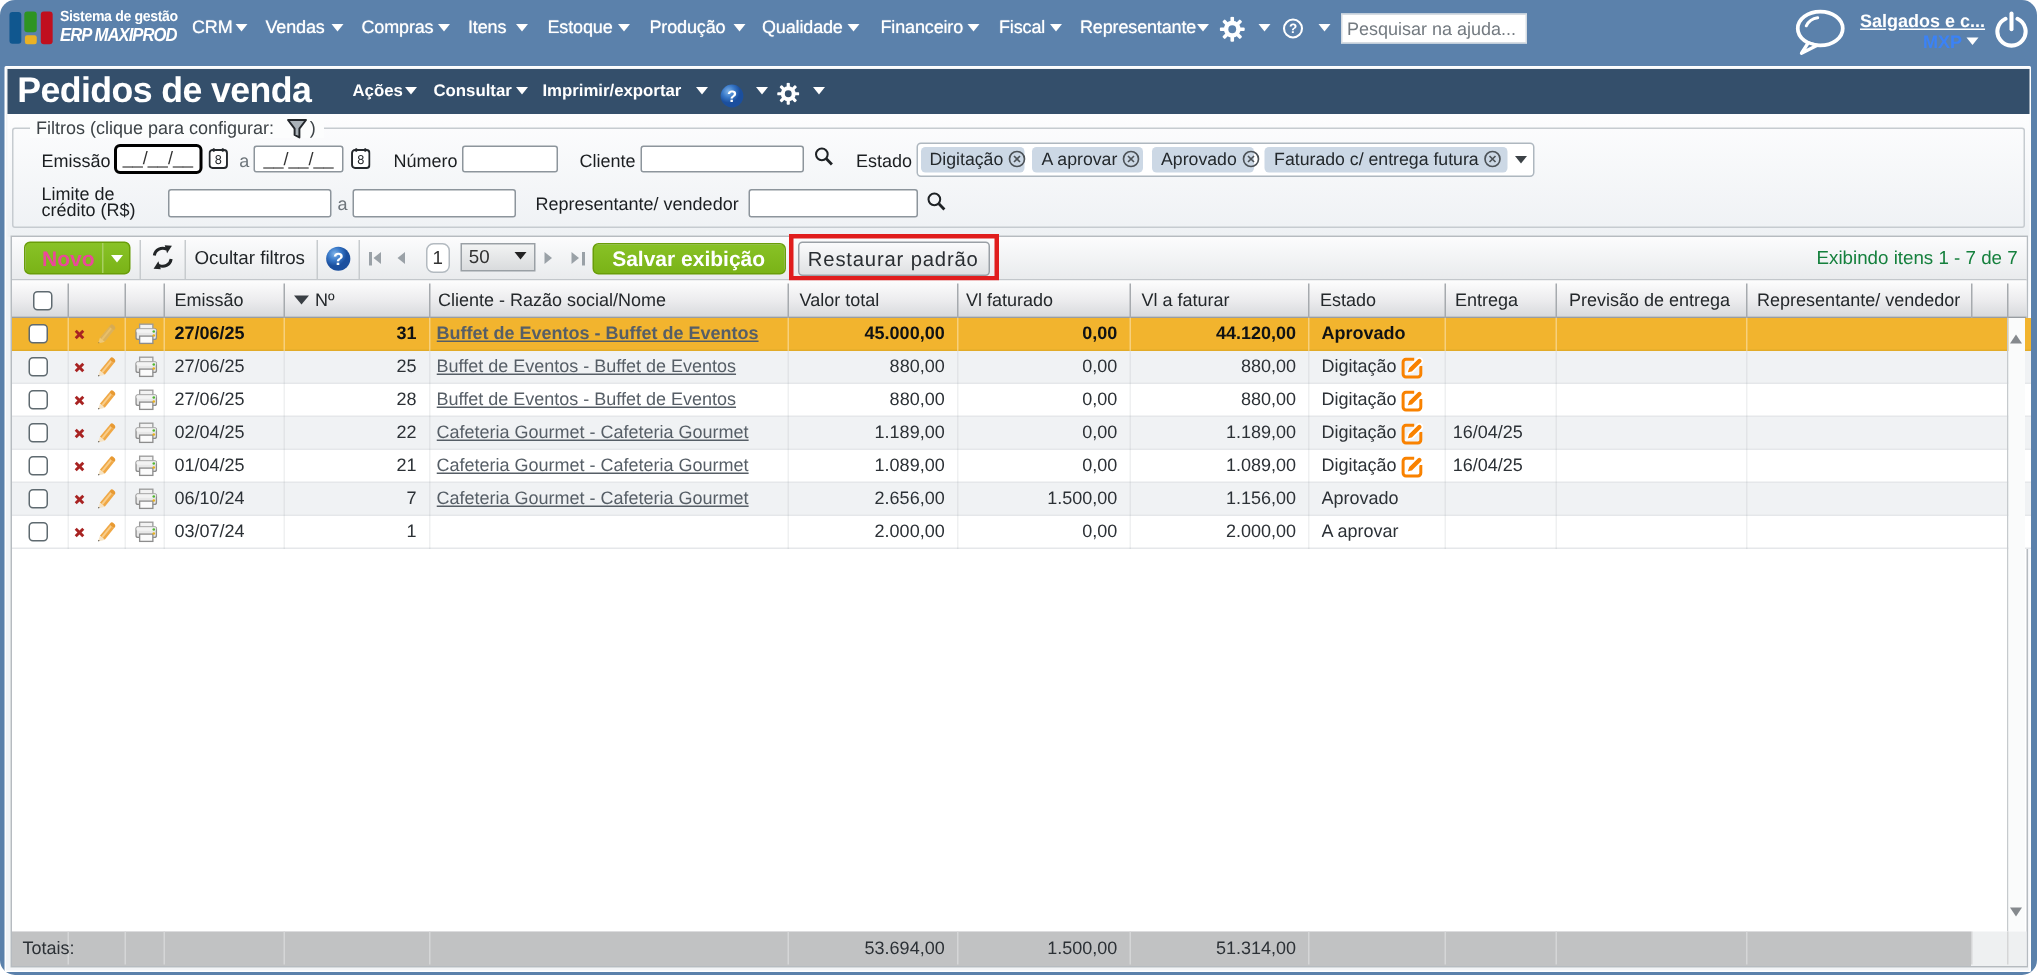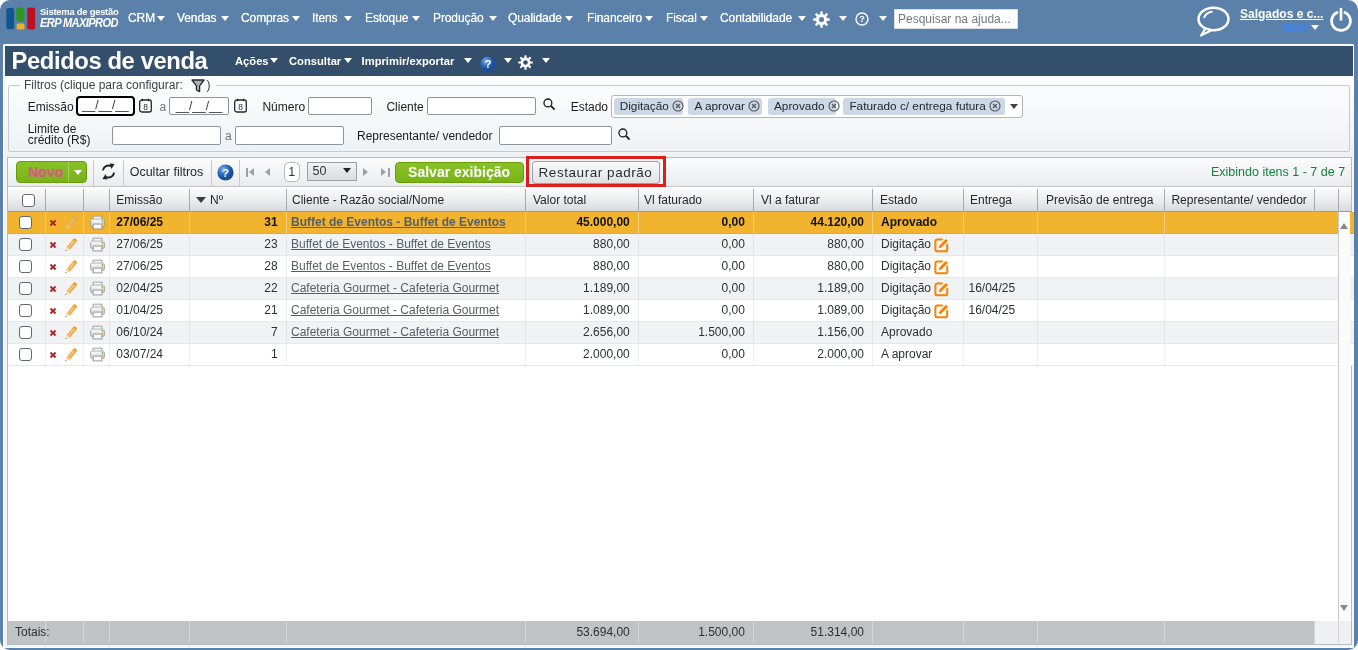--- a/index.html
+++ b/index.html
@@ -42,21 +42,21 @@
 <div class="tm" style="left:365px">Estoque</div>
 <div class="a tri" style="left:412px;top:16px"></div>
 <div class="tm" style="left:433px">Produção</div>
 <div class="a tri" style="left:489px;top:16px"></div>
 <div class="tm" style="left:508px">Qualidade</div>
 <div class="a tri" style="left:565px;top:16px"></div>
 <div class="tm" style="left:587px">Financeiro</div>
 <div class="a tri" style="left:645px;top:16px"></div>
 <div class="tm" style="left:666px">Fiscal</div>
 <div class="a tri" style="left:700px;top:16px"></div>
-<div class="tm" style="left:720px">Contabilidade</div>
+<div class="tm" style="left:720px">Representante</div>
 <div class="a tri" style="left:798px;top:16px"></div>
 <svg class="a" style="left:813px;top:10.5px" width="17" height="17" viewBox="0 0 17 17">
     <g fill="#fff">
       <circle cx="8.5" cy="8.5" r="5.6"></circle>
       <rect x="7.3" y="0.2" width="2.4" height="4.2" rx=".7" transform="rotate(0 8.5 8.5)"></rect>
       <rect x="7.3" y="0.2" width="2.4" height="4.2" rx=".7" transform="rotate(45 8.5 8.5)"></rect>
       <rect x="7.3" y="0.2" width="2.4" height="4.2" rx=".7" transform="rotate(90 8.5 8.5)"></rect>
       <rect x="7.3" y="0.2" width="2.4" height="4.2" rx=".7" transform="rotate(135 8.5 8.5)"></rect>
       <rect x="7.3" y="0.2" width="2.4" height="4.2" rx=".7" transform="rotate(180 8.5 8.5)"></rect>
       <rect x="7.3" y="0.2" width="2.4" height="4.2" rx=".7" transform="rotate(225 8.5 8.5)"></rect>
@@ -309,21 +309,21 @@
     </svg>
 <svg style="position:absolute;left:82px;top:3px" width="15" height="15.5" viewBox="0 0 17 16">
       <rect x="3.5" y="0.5" width="10" height="4" fill="#f2f2f2" stroke="#9b9b9b" stroke-width="1"></rect>
       <rect x="0.8" y="4" width="15.4" height="8" rx="1.5" fill="#e8e8e8" stroke="#8d8d8d" stroke-width="1"></rect>
       <rect x="0.8" y="4" width="15.4" height="3" rx="1.5" fill="#f8f8f8" opacity=".7"></rect>
       <rect x="3.5" y="9.5" width="10" height="5.5" fill="#fbfbfb" stroke="#8d8d8d" stroke-width="1"></rect>
       <circle cx="14.2" cy="6" r="1" fill="#51b434"></circle>
       <circle cx="14.2" cy="9" r="1" fill="#e8b01f"></circle>
     </svg>
 <div class="cell" style="left:108.3px;width:72.7px;">27/06/25</div>
-<div class="cell num" style="left:187.0px;width:82.7px;">23</div>
+<div class="cell num" style="left:187.0px;width:82.7px;">25</div>
 <div class="cell" style="left:283.0px;width:230.2px;"><span class="lnk" style="">Buffet de Eventos - Buffet de Eventos</span></div>
 <div class="cell num" style="left:523.2px;width:98.6px;">880,00</div>
 <div class="cell num" style="left:635.8px;width:101.1px;">0,00</div>
 <div class="cell num" style="left:750.9px;width:105.1px;">880,00</div>
 <div class="cell" style="left:873.0px;width:79.5px;">Digitação</div>
 <svg style="position:absolute;left:926px;top:3px" width="15.5" height="15.5" viewBox="0 0 15.5 15.5">
       <path d="M13.2 7 V12.4 a1.9 1.9 0 0 1 -1.9 1.9 H3.3 A1.9 1.9 0 0 1 1.4 12.4 V4.4 A1.9 1.9 0 0 1 3.3 2.5 h5.5" fill="none" stroke="#f98200" stroke-width="2"></path>
       <path d="M4.9 8.1 L10.8 2.2 a2 2 0 0 1 2.9 2.9 L7.8 11 L3.6 12.1 Z" fill="#f98200" stroke="#fff" stroke-width="1.2"></path>
     </svg>
 </div>

